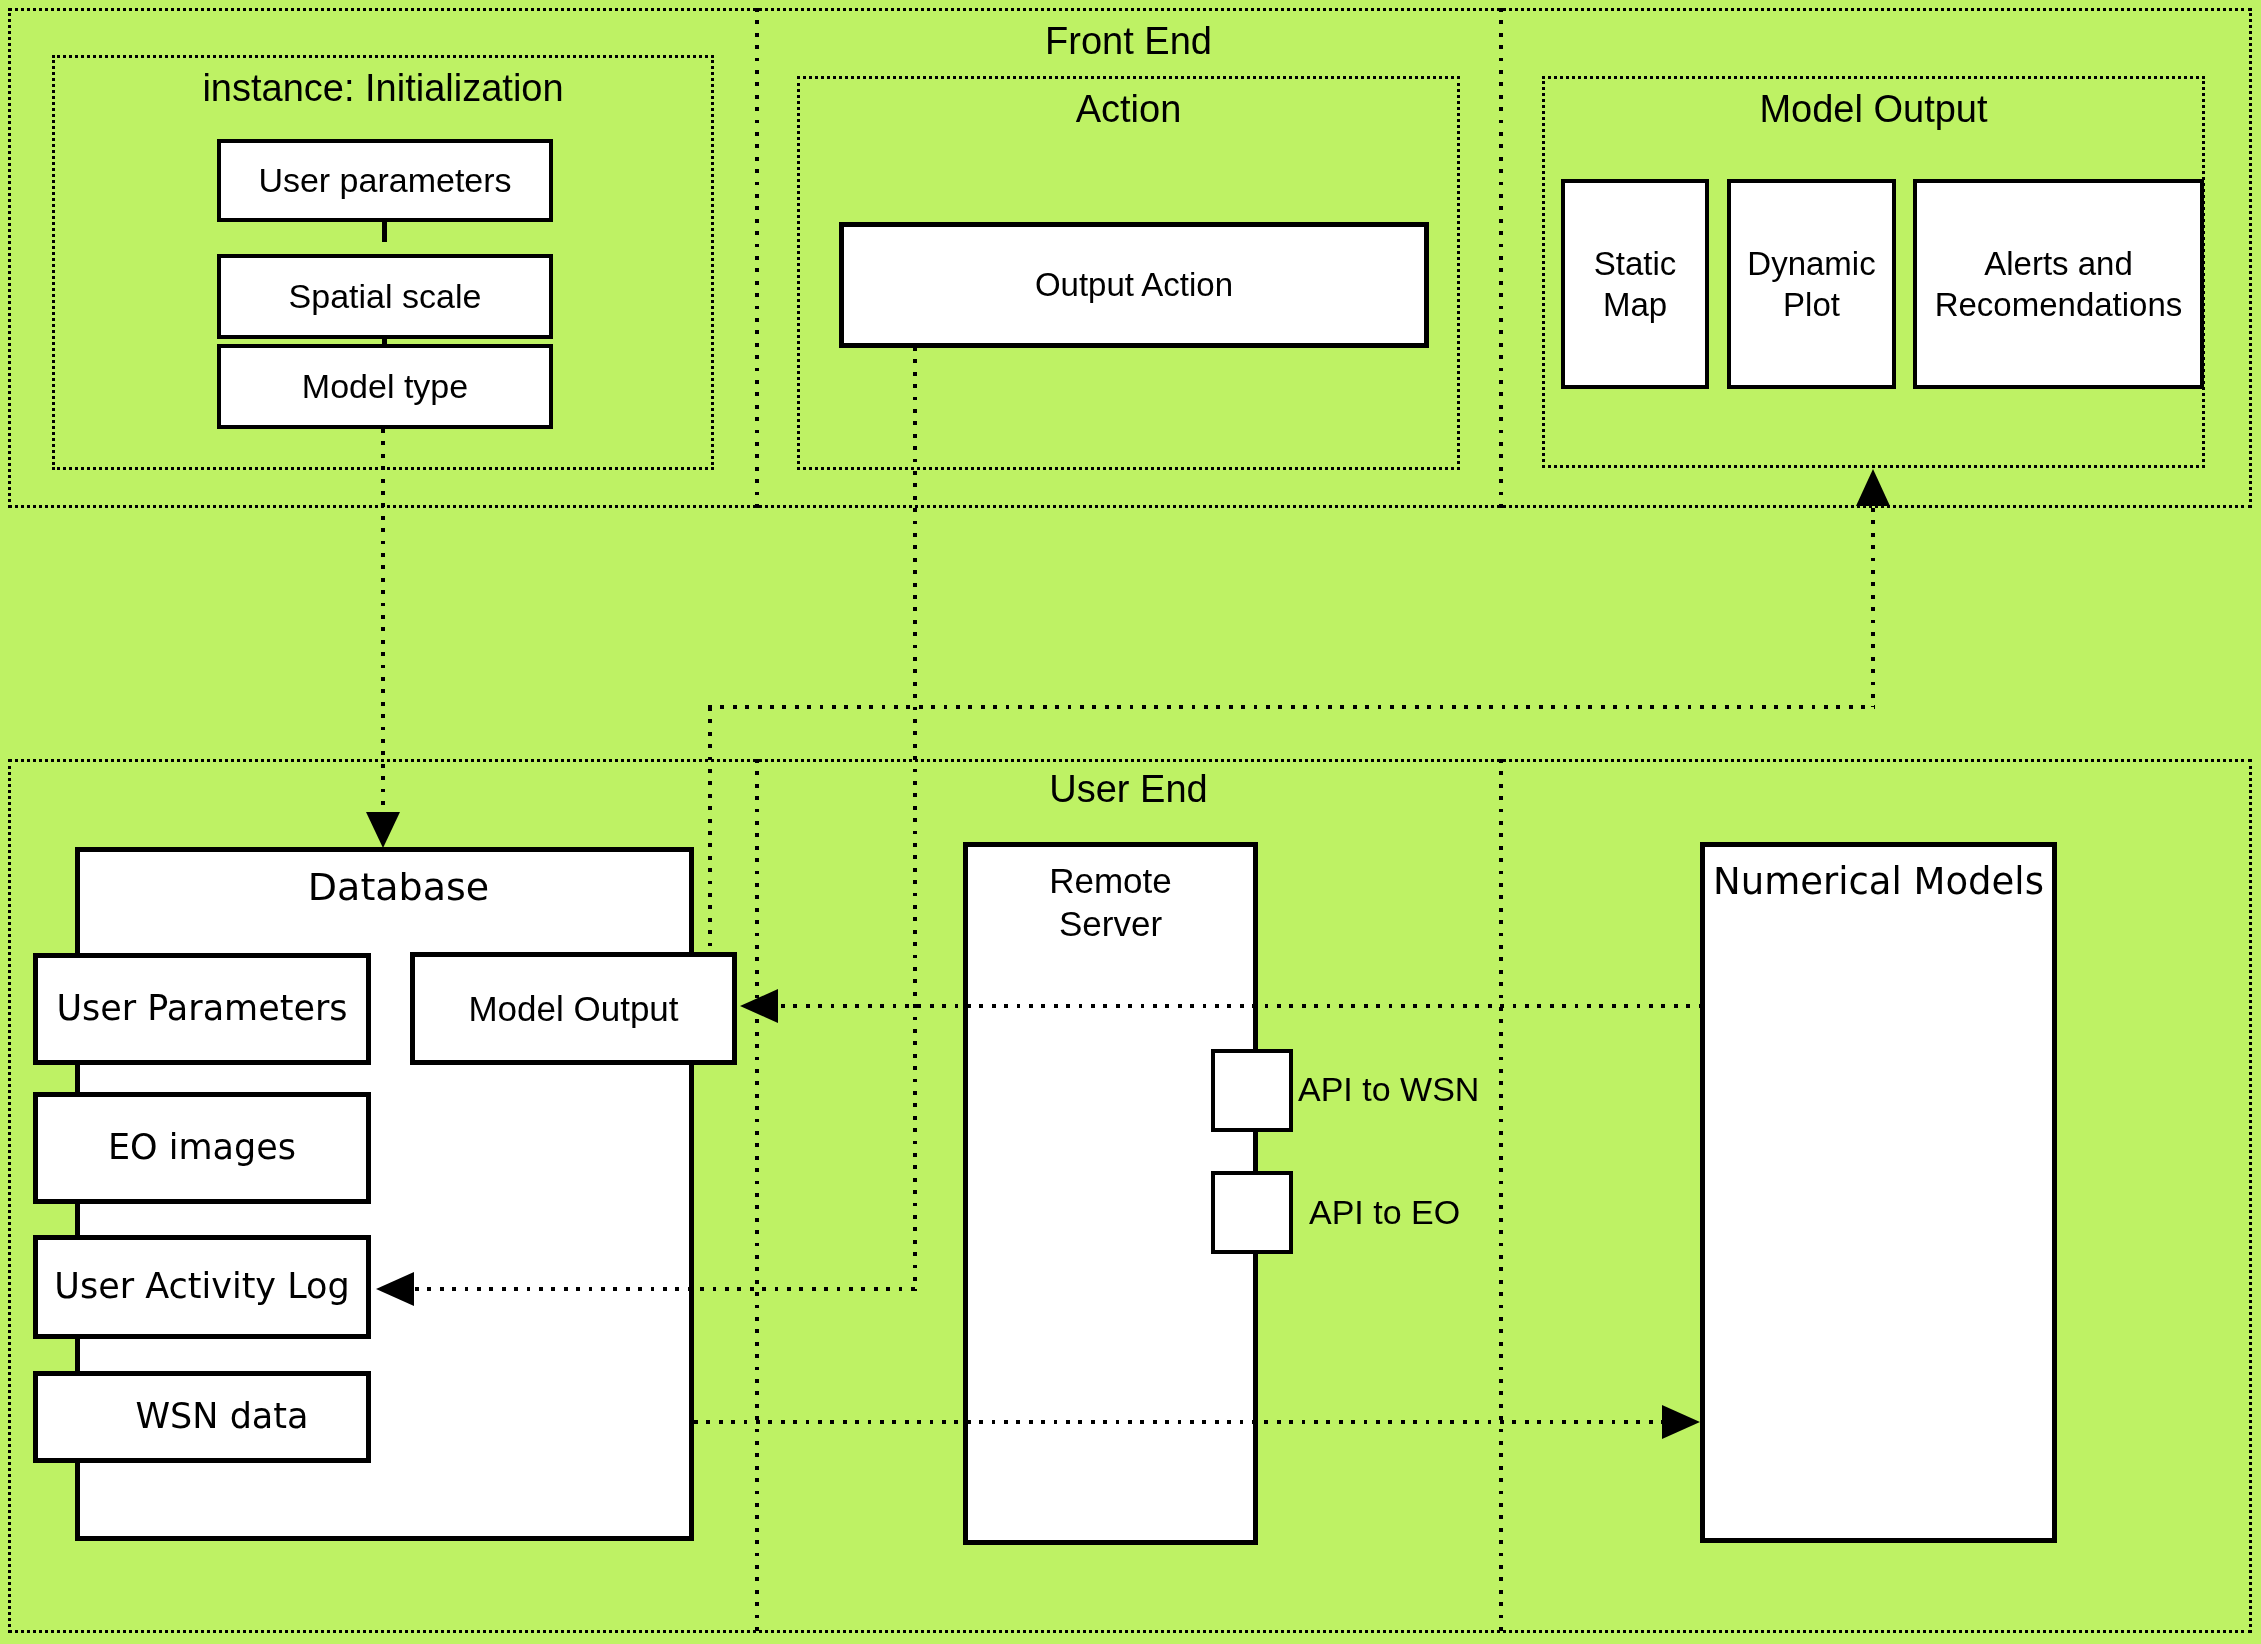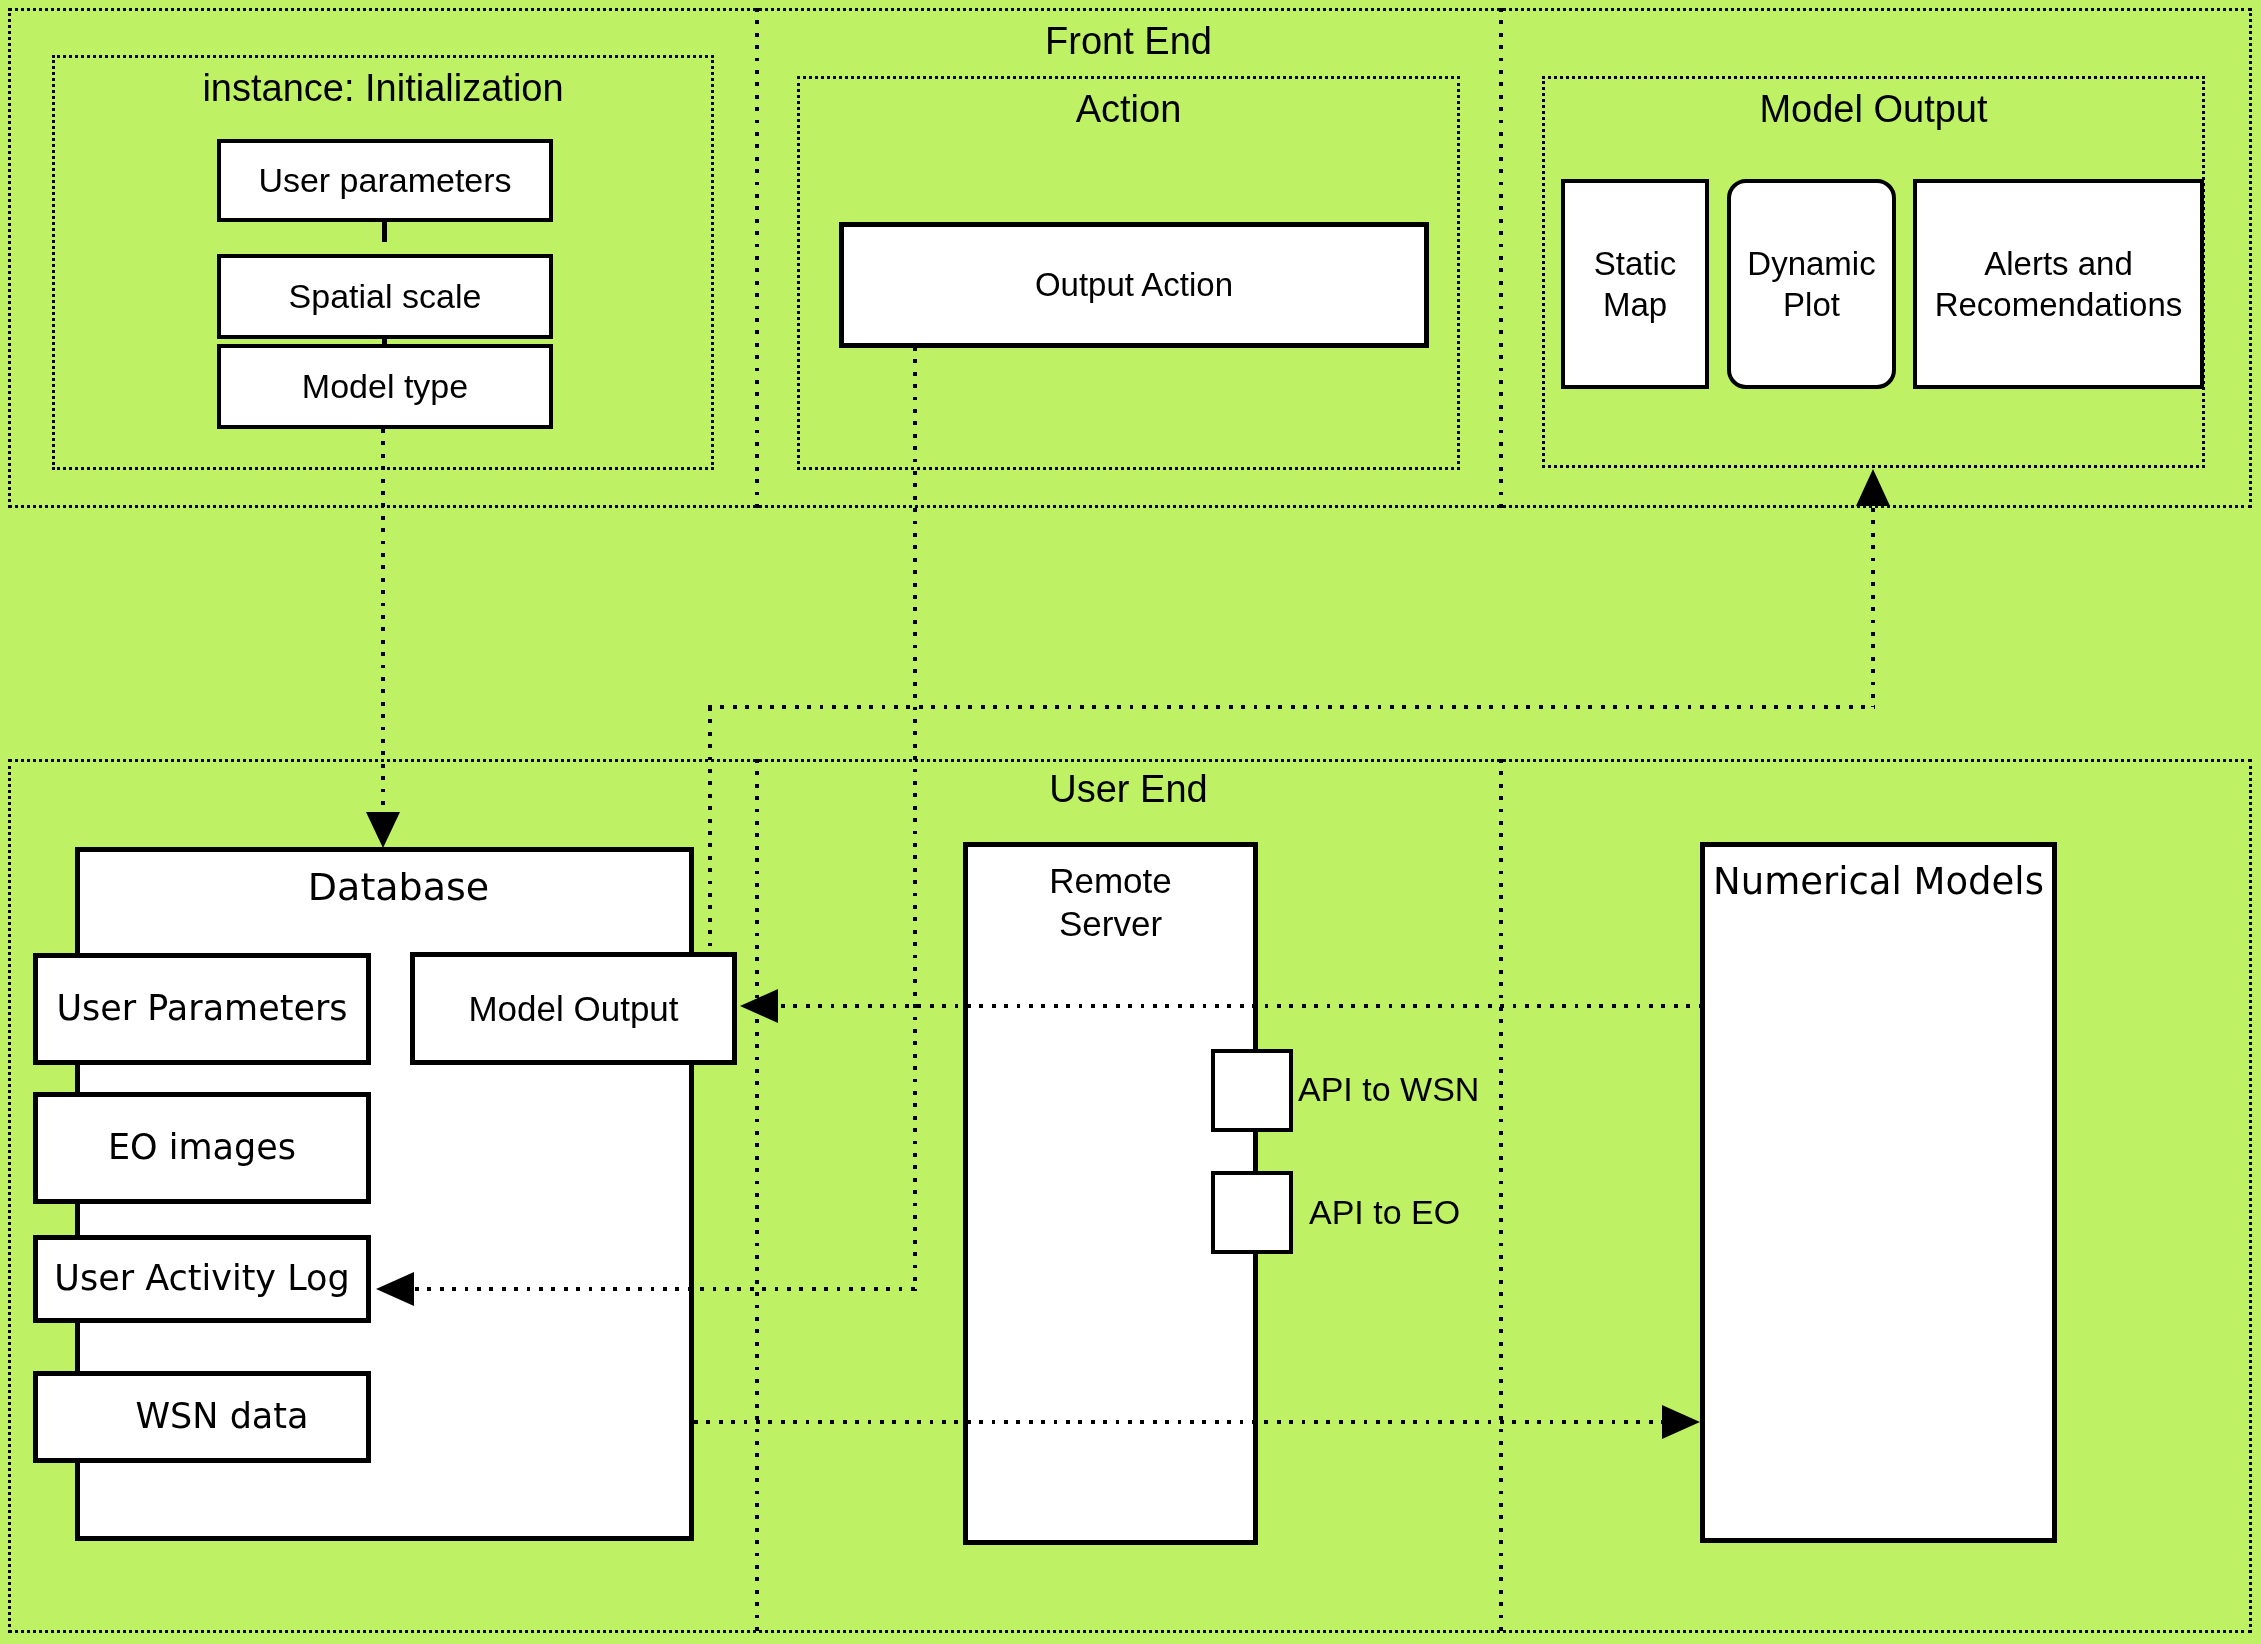--- a/index.html
+++ b/index.html
@@ -74,21 +74,21 @@
   <div class="sbox" style="left:839px; top:222px; width:590px; height:126px; font-size:33px;">
     <span>Output Action</span>
   </div>
 
   <div class="dbox" style="left:1542px; top:76px; width:663px; height:392px;">
     <div class="inner-title">Model Output</div>
   </div>
   <div class="sbox thin" style="left:1561px; top:179px; width:148px; height:210px; font-size:33px;">
     <span>Static Map</span>
   </div>
-  <div class="sbox thin" style="left:1727px; top:179px; width:169px; height:210px; font-size:33px;border-radius:19px;">
+  <div class="sbox thin" style="left:1727px; top:179px; width:169px; height:210px; font-size:33px;">
     <span>Dynamic Plot</span>
   </div>
   <div class="sbox thin" style="left:1913px; top:179px; width:291px; height:210px; font-size:33px;">
     <span>Alerts and Recomendations</span>
   </div>
 
   <div class="dbox" style="left:7.8px; top:759px; width:2244px; height:874px;"></div>
   <div class="vdots" style="left:755px; top:759px; height:874px;"></div>
   <div class="vdots" style="left:1499px; top:759px; height:874px;"></div>
 
@@ -96,21 +96,21 @@
 
   <div class="sbox dejavu" style="left:75px; top:847px; width:619px; height:694px; align-items:flex-start; z-index:2;">
     <span style="margin-top:11.7px; font-size:38px;margin-left:28px;">Database</span>
   </div>
   <div class="sbox dejavu" style="left:33px; top:953px; width:338px; height:112px; font-size:35px;">
     <span>User Parameters</span>
   </div>
   <div class="sbox dejavu" style="left:33px; top:1092px; width:338px; height:112px; font-size:35px;">
     <span>EO images</span>
   </div>
-  <div class="sbox dejavu" style="left:33px; top:1235px; width:338px; height:88px; font-size:35px;">
+  <div class="sbox dejavu" style="left:33px; top:1235px; width:338px; height:104px; font-size:35px;">
     <span>User Activity Log</span>
   </div>
   <div class="sbox dejavu" style="left:33px; top:1371px; width:338px; height:92px; font-size:35px;padding-left:40px;">
     <span>WSN data</span>
   </div>
   <div class="sbox" style="left:410px; top:952px; width:327px; height:113px; font-size:35px;">
     <span>Model Output</span>
   </div>
 
   <div class="sbox" style="left:963px; top:842px; width:295px; height:703px; align-items:flex-start; z-index:2;">

